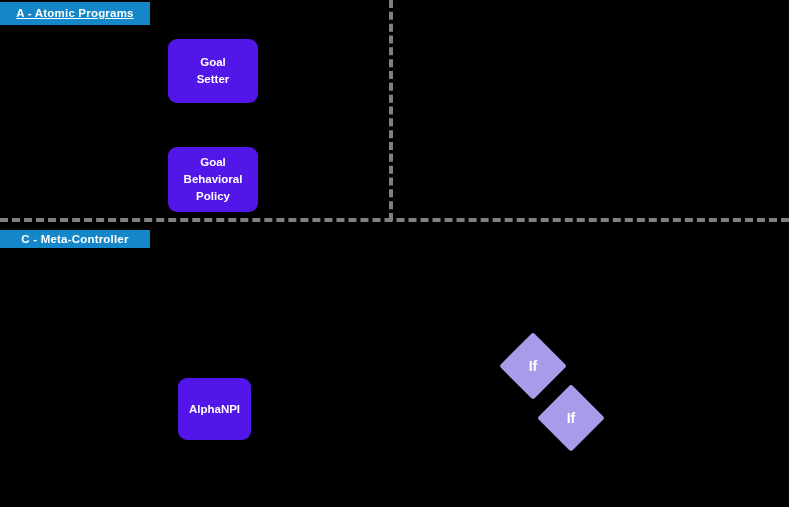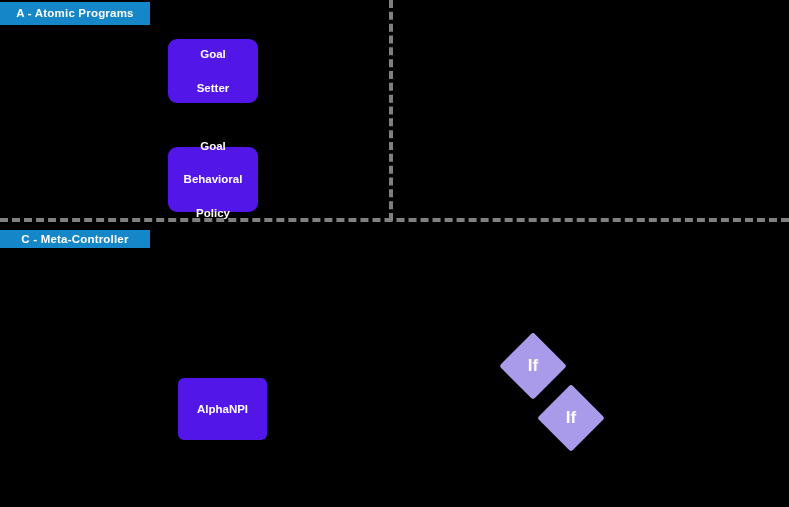--- a/index.html
+++ b/index.html
@@ -28,21 +28,21 @@
     font-weight: bold;
     letter-spacing: 0.2px;
     display: flex;
     align-items: center;
     justify-content: center;
     text-align: center;
     box-sizing: border-box;
     padding: 0 6px;
     line-height: 1.1;
   }
-  .hdr-a { left: 0px;   top: 2px;   width: 150px; height: 23px; }
+  .hdr-a { left: 0px;   top: 2px;   width: 150px; height: 23px; text-decoration: underline; }
   .hdr-b { left: 396px; top: 2px;   width: 148px; height: 23px; }
   .hdr-c { left: 0px;   top: 230px; width: 150px; height: 18px; }
 
   
   .divider-v {
     position: absolute;
     left: 389px;
     top: 0px;
     width: 0px;
     height: 221px;
@@ -66,26 +66,25 @@
     font-size: 11.5px;
     font-weight: bold;
     display: flex;
     flex-direction: column;
     align-items: center;
     justify-content: center;
     text-align: center;
     line-height: 1.45;
     box-sizing: border-box;
     padding: 2px 4px;
-    gap: 17px;
   }
   .box-goal-setter       { left: 168px; top: 39px;  width: 90px; height: 64px; }
   .box-goal-cond-policy  { left: 168px; top: 147px; width: 90px; height: 65px; }
   .box-behavioral-model  { left: 540px; top: 93px;  width: 87px; height: 64px; }
-  .box-alphanpi          { left: 178px; top: 378px; width: 89px; height: 62px; border-radius: 6px; }
+  .box-alphanpi          { left: 178px; top: 378px; width: 73px; height: 62px; }
 
   .node-box .line { display: block; }
 
   
   .diamond-wrap {
     position: absolute;
     width: 48px;
     height: 48px;
   }
   .diamond-shape {
@@ -95,21 +94,21 @@
     transform: rotate(45deg);
     border-radius: 3px;
   }
   .diamond-label {
     position: absolute;
     inset: 0;
     display: flex;
     align-items: center;
     justify-content: center;
     color: #FFFFFF;
-    font-size: 17px;
+    font-size: 14px;
     font-weight: bold;
     z-index: 2;
   }
   .dia-1 { left: 509px; top: 342px; }
   .dia-2 { left: 547px; top: 394px; }
 </style>
 </head>
 <body>
 
 <div id="canvas">

